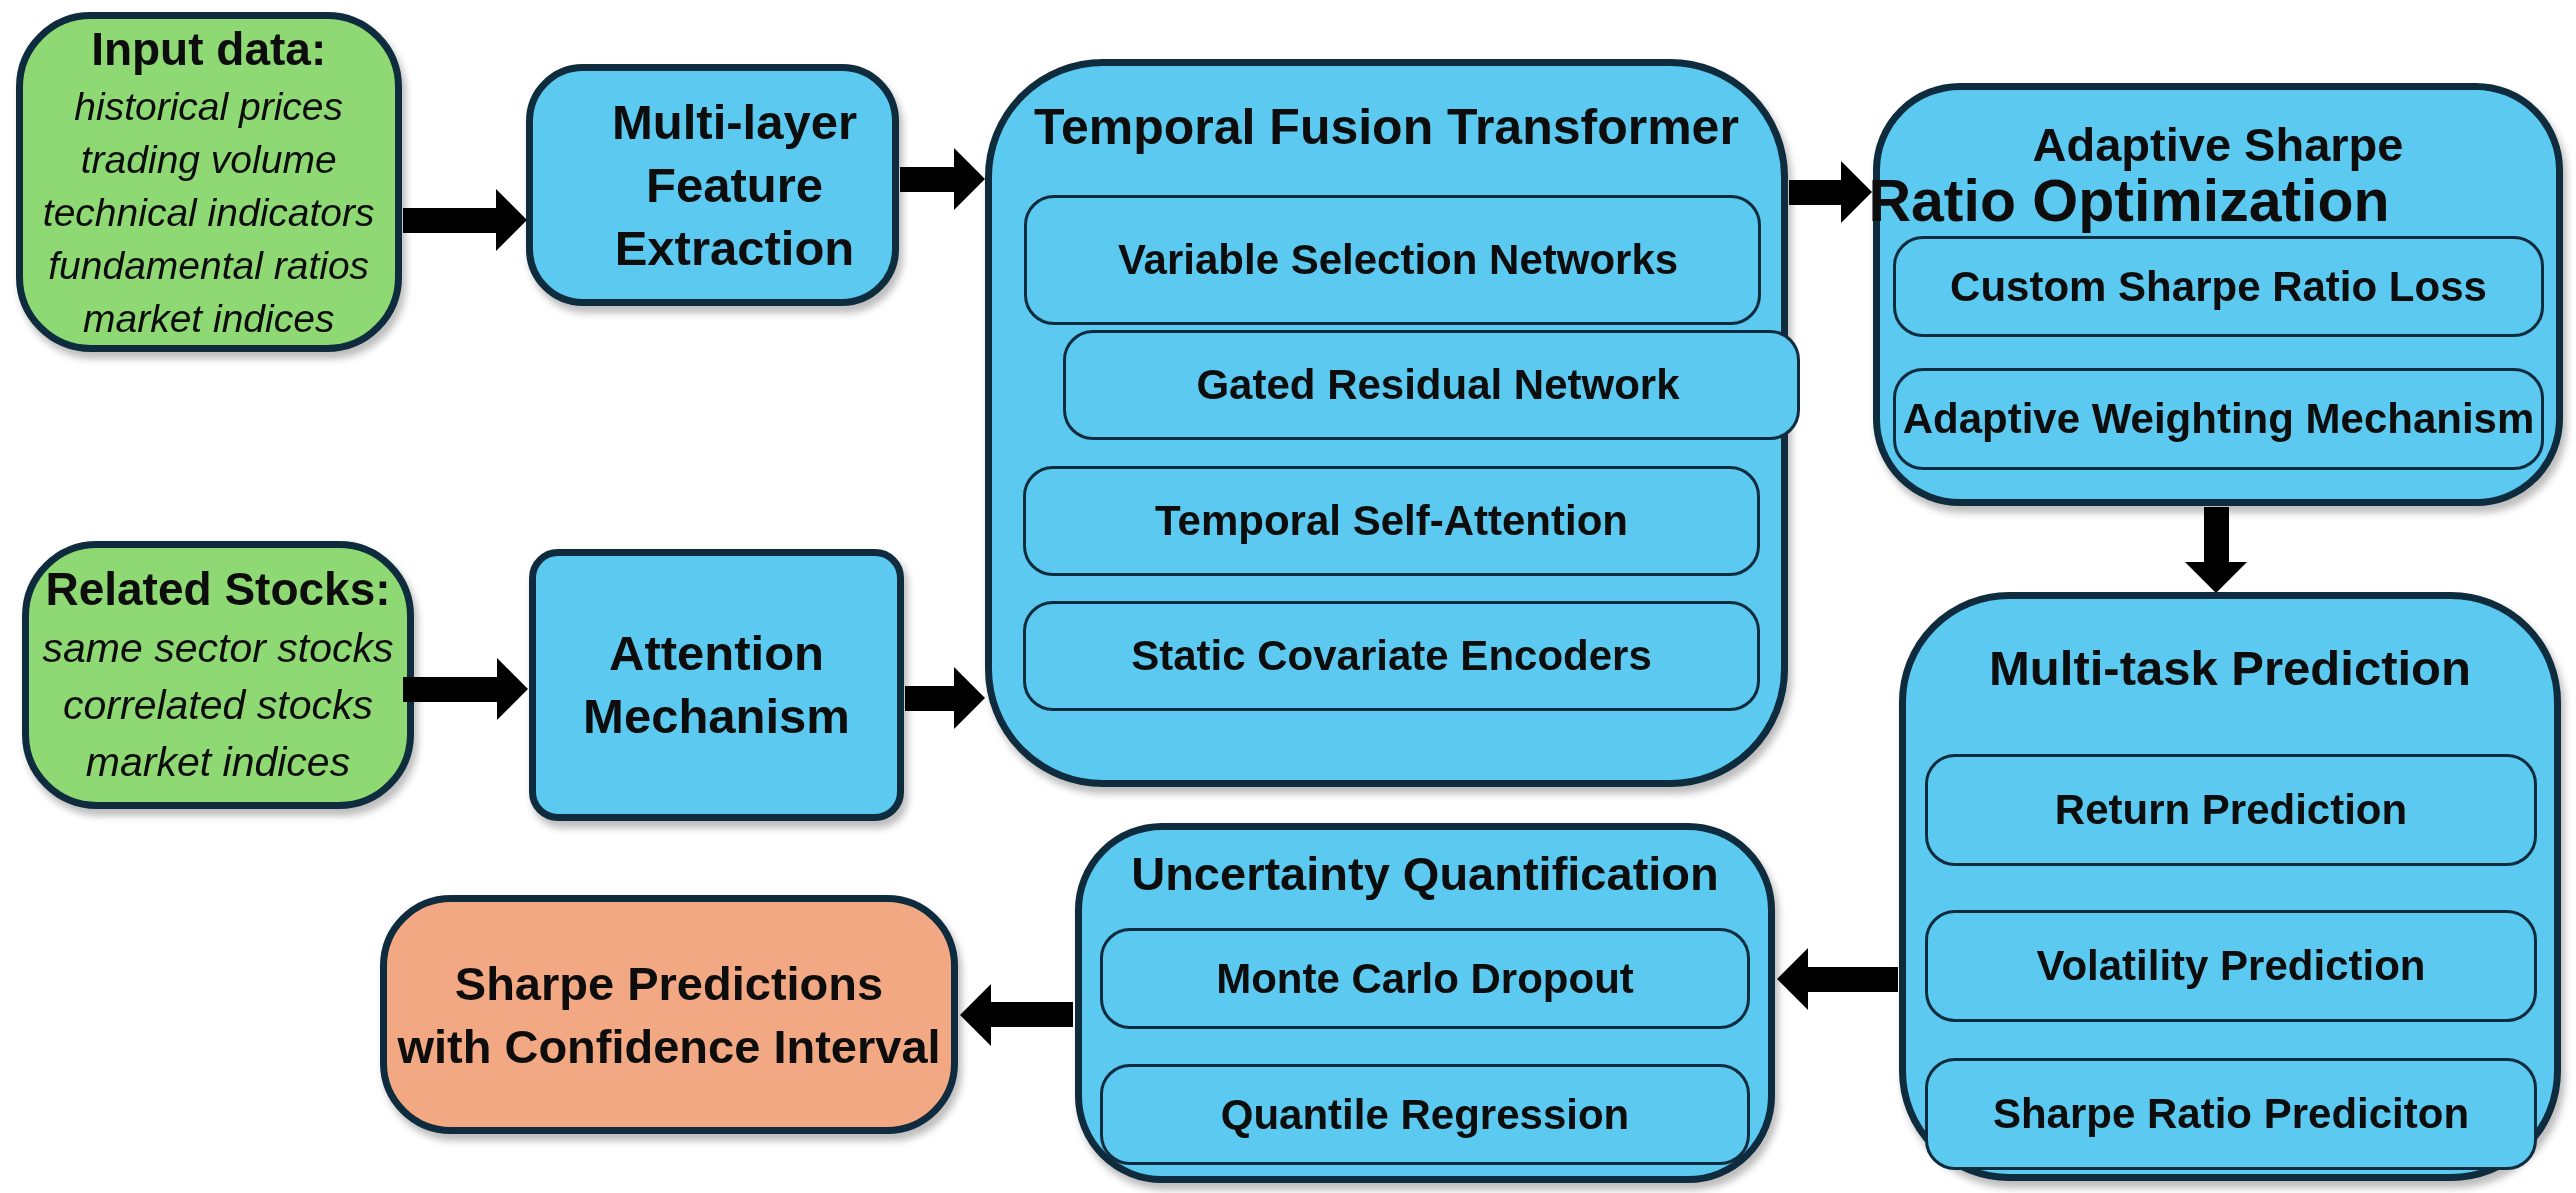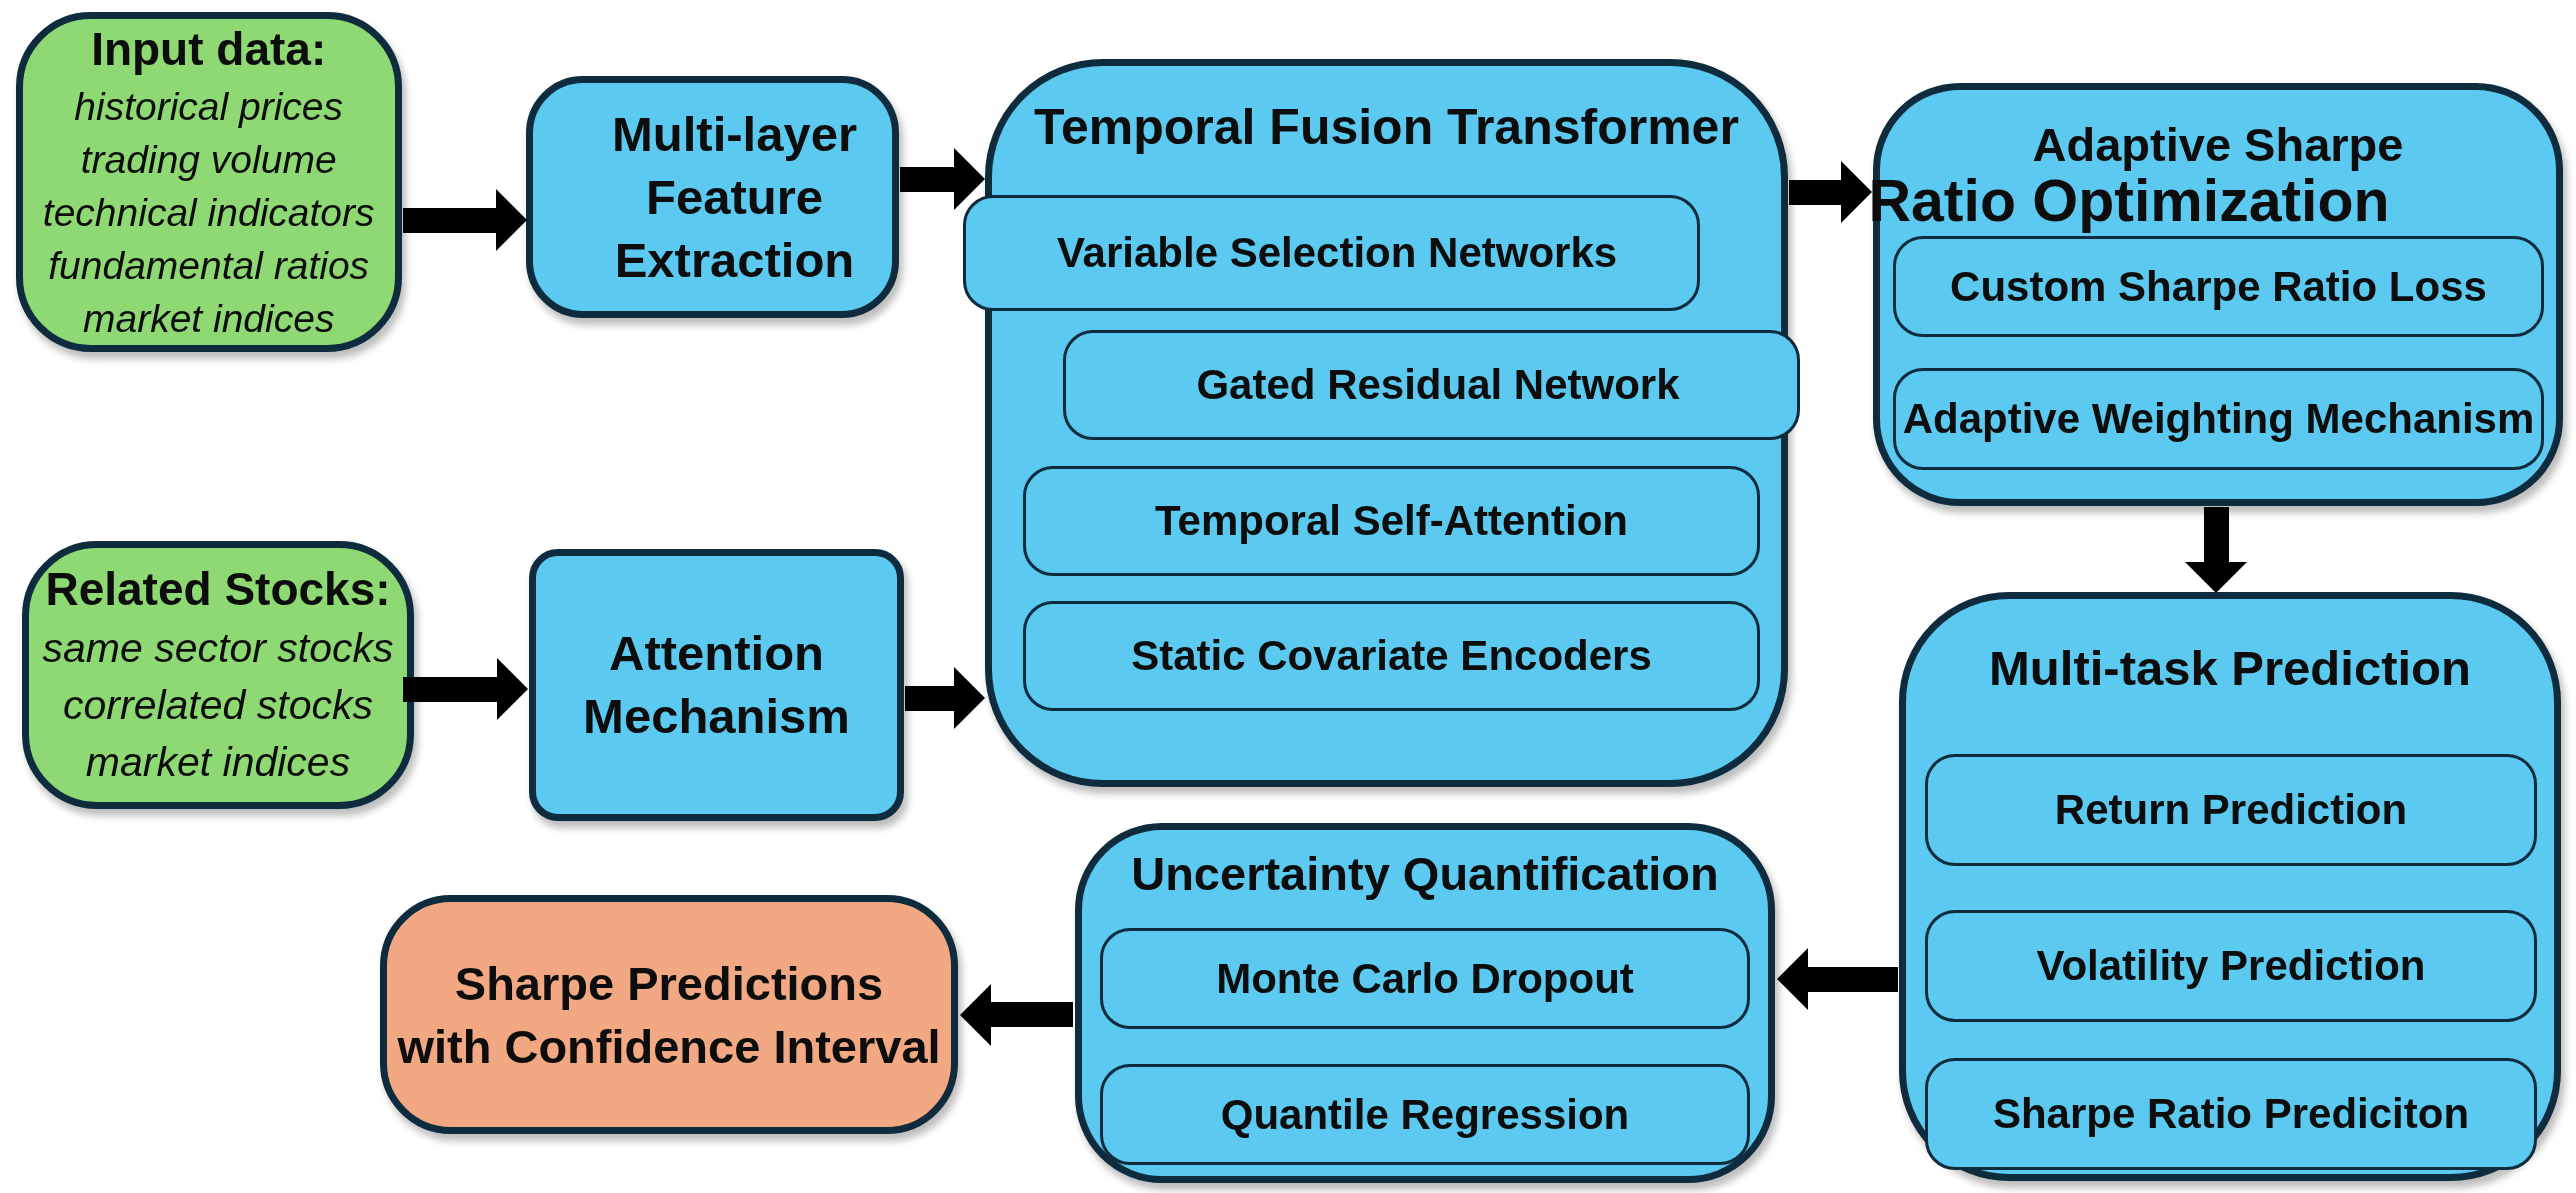--- a/index.html
+++ b/index.html
@@ -62,29 +62,29 @@
 
   <div class="box green" style="left:15.7px;top:11.8px;width:386px;height:340px;border-radius:75px;">
     <div class="io-title">Input data:</div>
     <div class="io-item">historical prices</div>
     <div class="io-item">trading volume</div>
     <div class="io-item">technical indicators</div>
     <div class="io-item">fundamental ratios</div>
     <div class="io-item">market indices</div>
   </div>
 
-  <div class="box blue" style="left:526px;top:76px;width:373px;height:242px;border-radius:57px;padding-left:44px;">
+  <div class="box blue" style="left:526px;top:64px;width:373px;height:242px;border-radius:57px;padding-left:44px;">
     <div class="stack-line">Multi-layer</div>
     <div class="stack-line">Feature</div>
     <div class="stack-line">Extraction</div>
   </div>
 
   <div class="box blue" style="left:985px;top:59px;width:803px;height:728px;border-radius:118px;"></div>
   <div class="group-title" style="left:985px;top:96px;width:803px;font-size:50px;line-height:63px;">Temporal Fusion Transformer</div>
-  <div class="subbox" style="left:963px;top:195px;width:737px;height:116px;padding-left:11px;">Variable Selection Networks</div>
+  <div class="subbox" style="left:1024px;top:195px;width:737px;height:130px;padding-left:11px;">Variable Selection Networks</div>
   <div class="subbox" style="left:1063px;top:330px;width:737px;height:110px;padding-left:13px;">Gated Residual Network</div>
   <div class="subbox" style="left:1023px;top:466px;width:737px;height:110px;">Temporal Self-Attention</div>
   <div class="subbox" style="left:1023px;top:601px;width:737px;height:110px;">Static Covariate Encoders</div>
 
   <div class="box blue" style="left:1873px;top:83px;width:690px;height:423px;border-radius:87px;"></div>
   <div class="group-title" style="left:1873px;top:116px;width:690px;font-size:47px;line-height:57px;">Adaptive Sharpe</div>
   <div class="group-title" style="left:1784px;top:173px;width:690px;font-size:59px;line-height:57px;">Ratio Optimization</div>
   <div class="subbox" style="left:1893px;top:236px;width:651px;height:101px;">Custom Sharpe Ratio Loss</div>
   <div class="subbox" style="left:1893px;top:368px;width:651px;height:102px;">Adaptive Weighting Mechanism</div>
 

